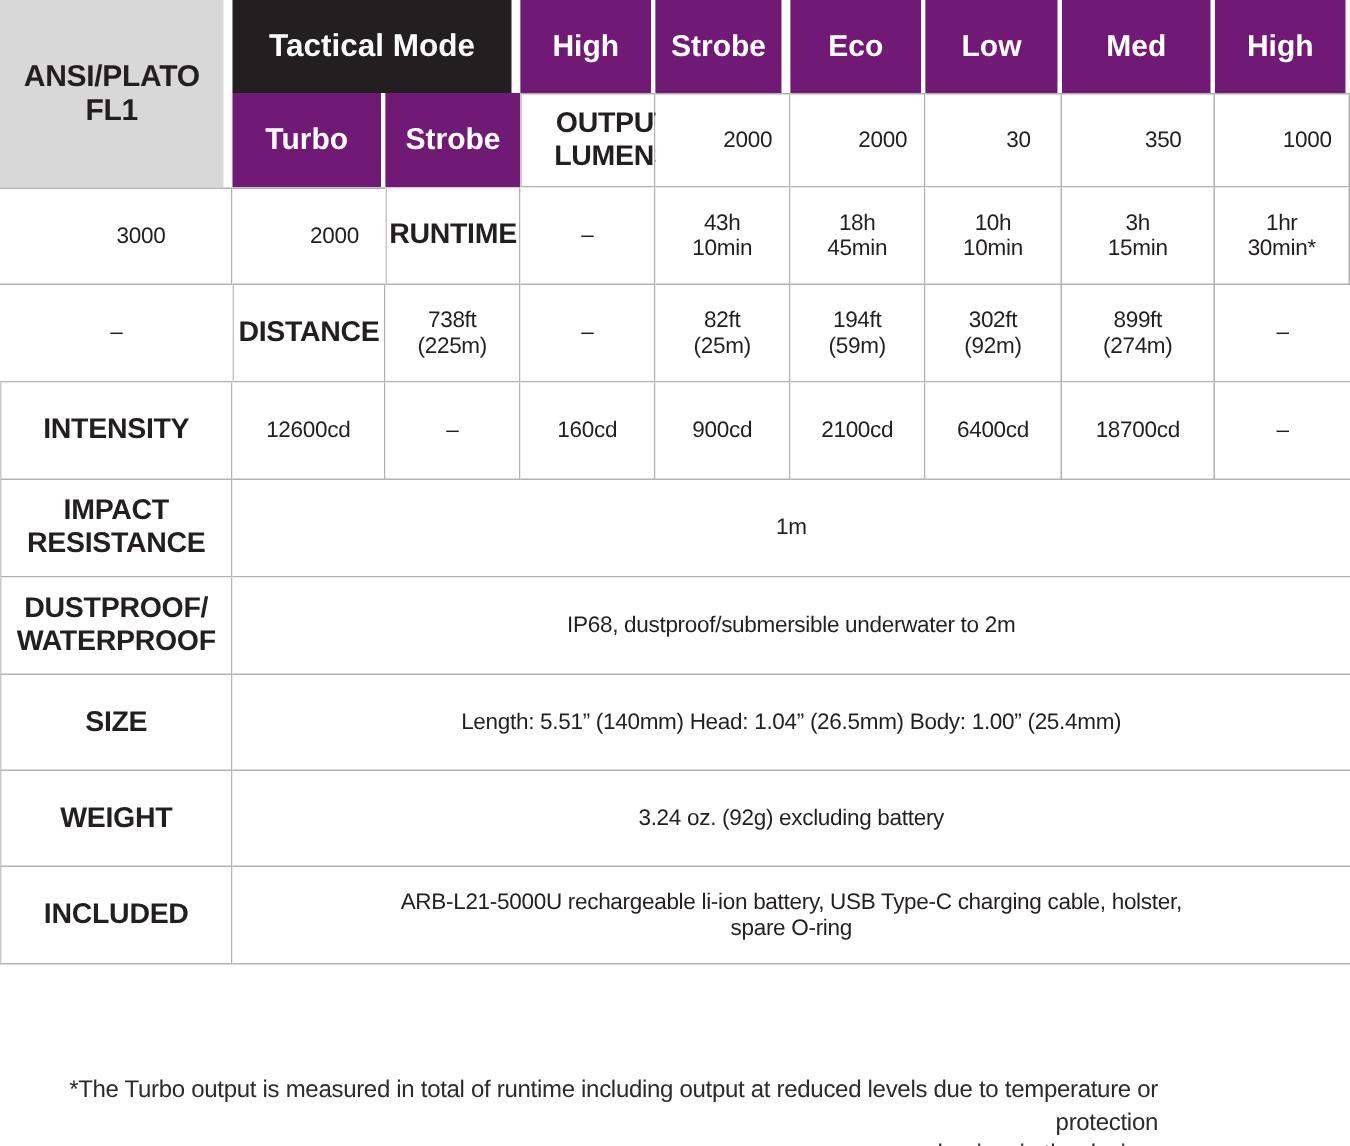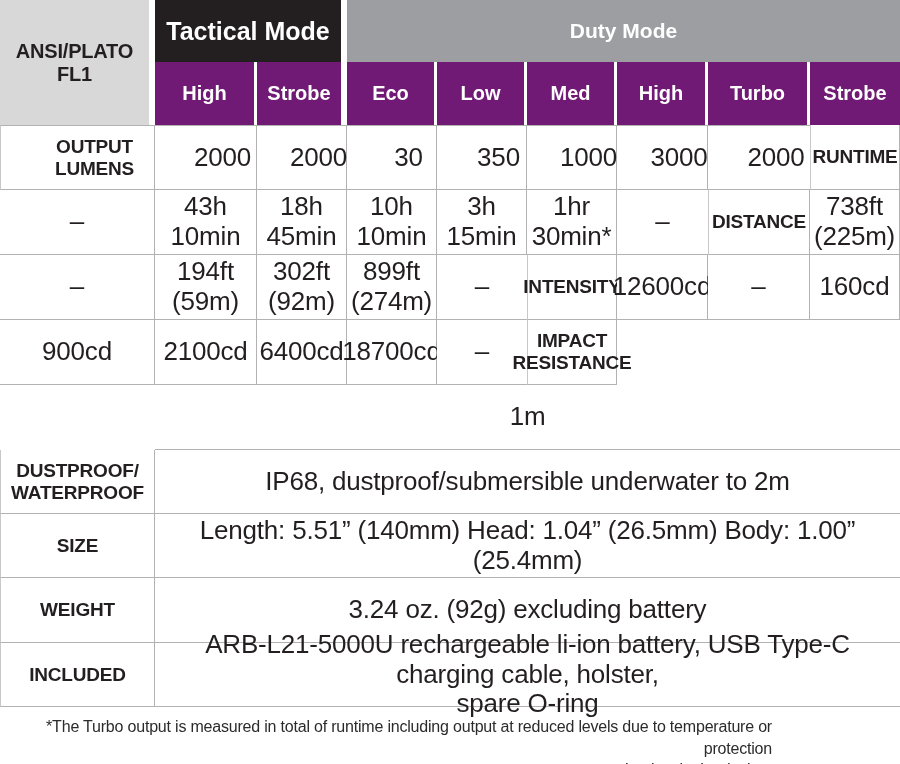--- a/index.html
+++ b/index.html
@@ -21,36 +21,36 @@
     text-align: center; white-space: pre-line; line-height: 1.15;
   }
   
   .corner {
     grid-column: 1; grid-row: 1 / 3;
     background: #d8d8d8; font-weight: bold; font-size: 20px;
     border-right: 6px solid #ffffff; letter-spacing: -0.2px;
   }
   .h-tactical {
     grid-column: 2 / 4; grid-row: 1;
-    background: #231f20; color: #ffffff; font-weight: bold; font-size: 25px;
+    background: #231f20; color: #ffffff; font-weight: bold; font-size: 21px;
     border-right: 6px solid #ffffff;
   }
   .h-duty {
     grid-column: 4 / 10; grid-row: 1;
     background: #9c9ea1; color: #ffffff; font-weight: bold; font-size: 21px;
   }
   .hcell {
     background: #701a75; color: #ffffff; font-weight: bold; font-size: 20px;
     border-right: 3px solid #ffffff;
   }
   .hcell.gap-right { border-right-width: 6px; }
   .hcell.col-last { border-right: none; }
   
   .cell {
-    background: #ffffff; font-size: 26px;
+    background: #ffffff; font-size: 15px;
     border-right: 1px solid #b2b2b2; border-bottom: 1px solid #b2b2b2;
     letter-spacing: -0.2px;
   }
   .row-first { border-top: 1px solid #b2b2b2; padding-left: 34px; }
   .rowlabel {
     font-weight: bold; font-size: 19px; letter-spacing: -0.2px;
     border-left: 1px solid #c9c9c9;
   }
   .col-last { border-right: none; }
   .merged { grid-column: 2 / 10; border-right: none; }
@@ -63,21 +63,20 @@
   }
 </style>
 </head>
 <body>
 
 <div class="spec-table">
 
   <div class="corner">ANSI/PLATO
 FL1</div>
   <div class="h-tactical">Tactical Mode</div>
-  <div class="h-duty">Duty Mode</div>
 
   <div class="hcell">High</div>
   <div class="hcell gap-right">Strobe</div>
   <div class="hcell">Eco</div>
   <div class="hcell">Low</div>
   <div class="hcell">Med</div>
   <div class="hcell">High</div>
   <div class="hcell">Turbo</div>
   <div class="hcell col-last">Strobe</div>
 
@@ -102,20 +101,22 @@
   <div class="cell">3h
 15min</div>
   <div class="cell">1hr
 30min*</div>
   <div class="cell col-last">–</div>
 
   <div class="cell rowlabel">DISTANCE</div>
   <div class="cell">738ft
 (225m)</div>
   <div class="cell">–</div>
+  <div class="cell">82ft
+(25m)</div>
   <div class="cell">194ft
 (59m)</div>
   <div class="cell">302ft
 (92m)</div>
   <div class="cell">899ft
 (274m)</div>
   <div class="cell col-last">–</div>
 
   <div class="cell rowlabel">INTENSITY</div>
   <div class="cell">12600cd</div>

